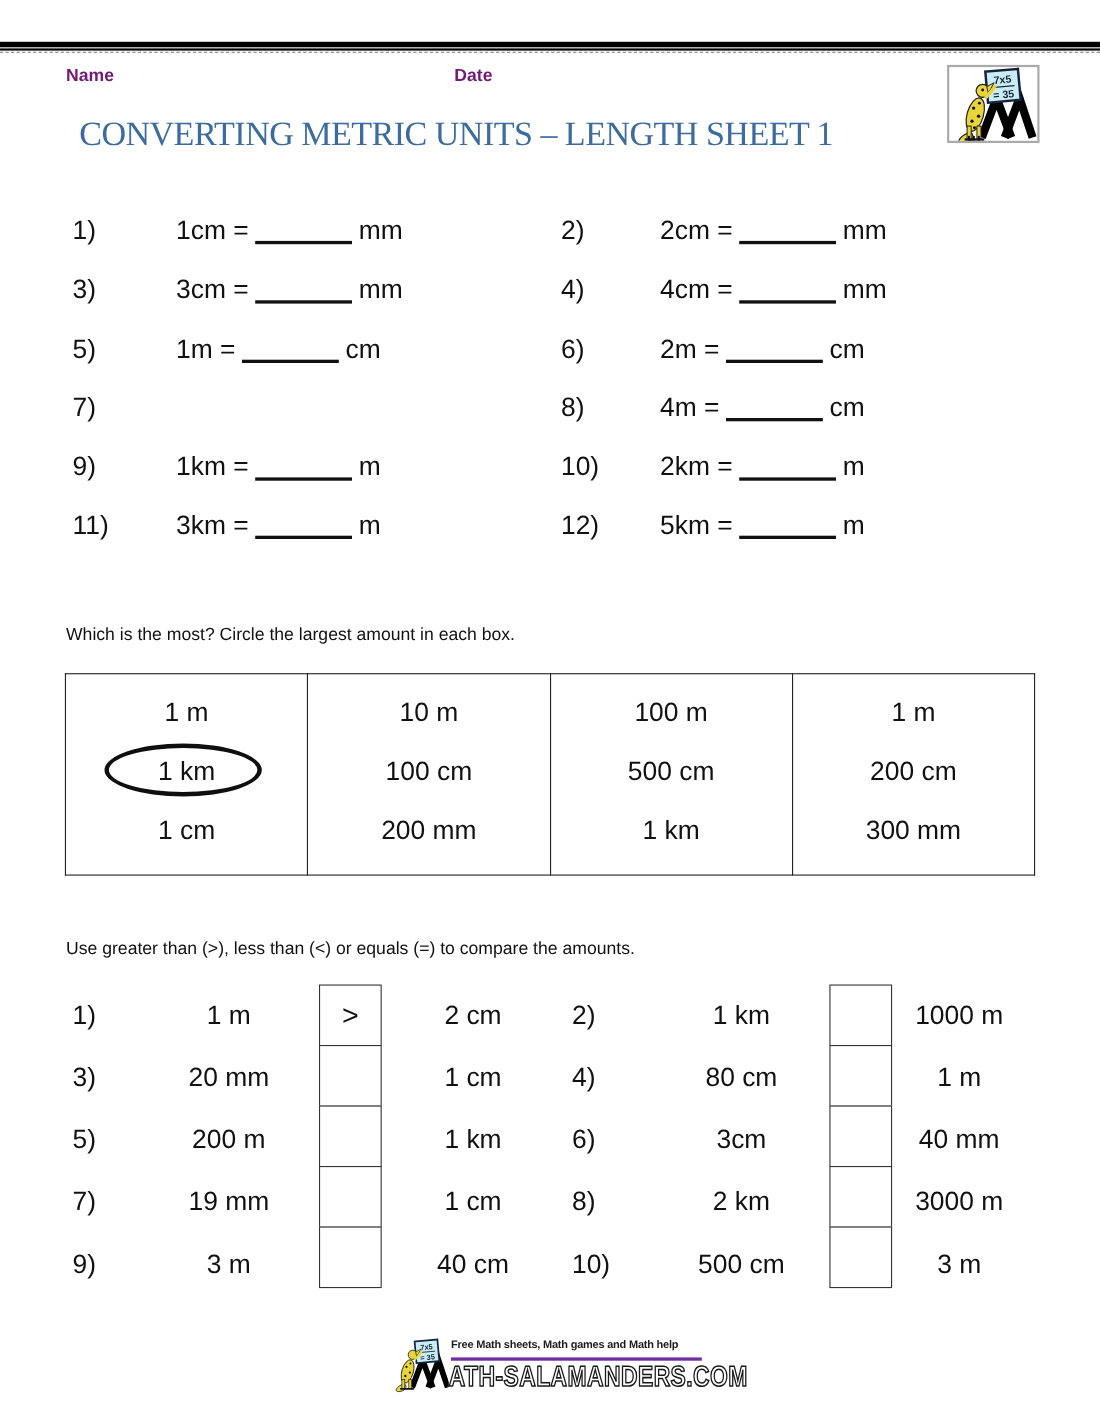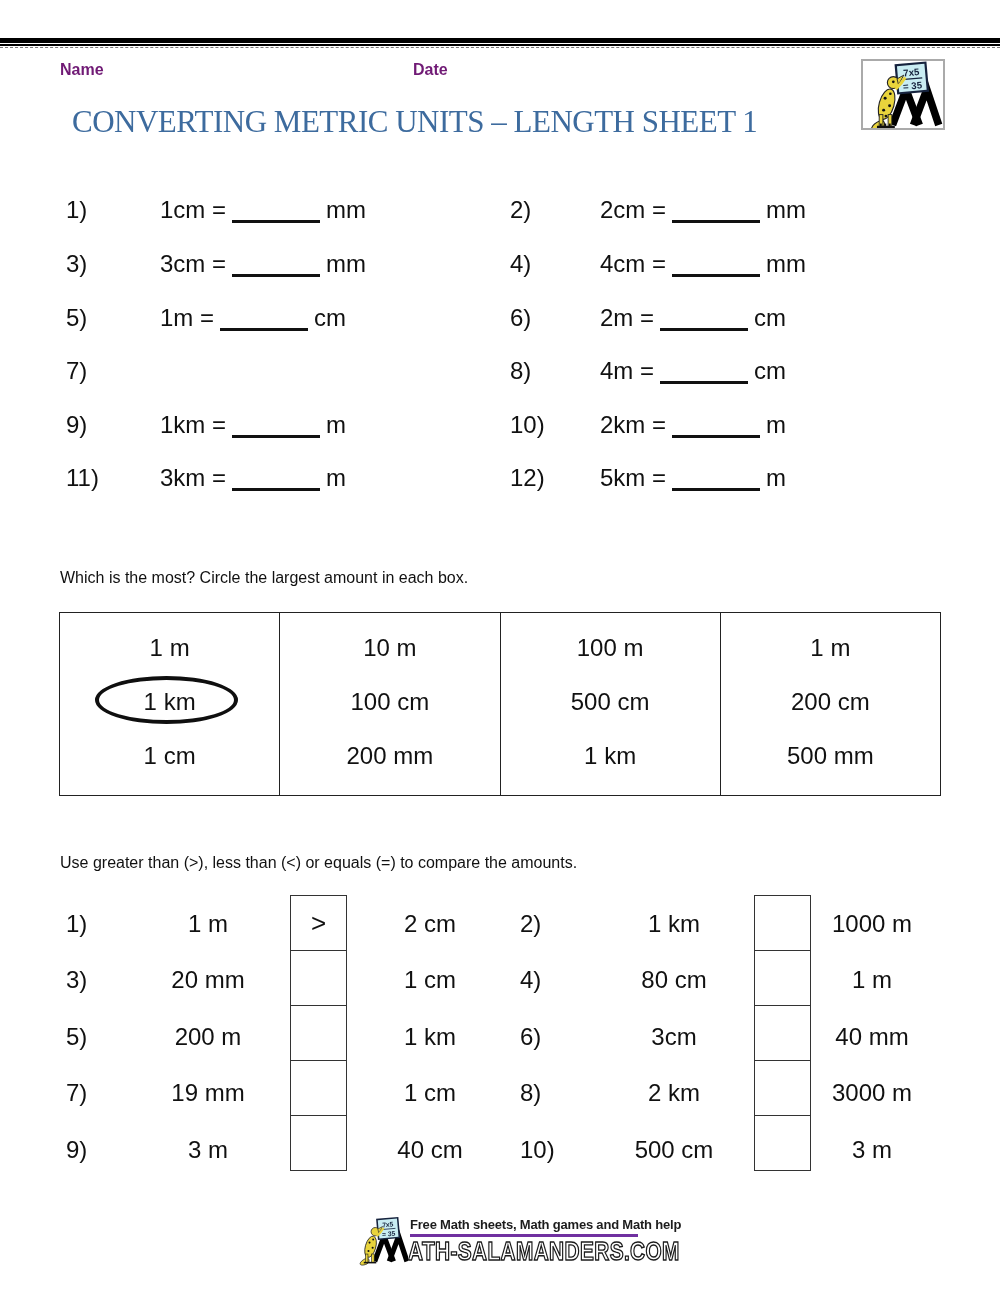--- a/index.html
+++ b/index.html
@@ -71,21 +71,21 @@
   .cmp-a1 { left:140px; width:136px; text-align:center; }
   .cmp-a2 { left:362px; width:136px; text-align:center; }
   .cmp-num-r { left:520px; width:60px; }
   .cmp-a3 { left:604px; width:140px; text-align:center; }
   .cmp-a4 { left:816px; width:112px; text-align:center; }
 
   
   .footer-logo { position:absolute; left:356px; top:1212px; }
   .footer-tagline {
     position:absolute; left:410px; top:1217px; width:240px;
-    font-size:13px; font-weight:bold; letter-spacing:-0.2px; color:#1c1c1c; white-space:nowrap;
+    font-size:10px; font-weight:bold; letter-spacing:-0.2px; color:#1c1c1c; white-space:nowrap;
   }
   .footer-underline { position:absolute; left:410px; top:1234px; width:228px; height:3px; background:#7030a0; }
   .wordmark {
     position:absolute; left:408px; top:1236px; white-space:nowrap;
     font-weight:800; font-size:26px; letter-spacing:0.5px; color:#fff;
     -webkit-text-stroke:1.4px #1a1a1a; text-shadow:0 0 1px #1a1a1a;
     transform:scaleX(0.8); transform-origin:left top; display:inline-block;
   }
   svg text { font-family:"Liberation Sans", sans-serif; }
 </style>
@@ -210,21 +210,21 @@
         <div class="opt">200 mm</div>
       </td>
       <td>
         <div class="opt">100 m</div>
         <div class="opt">500 cm</div>
         <div class="opt">1 km</div>
       </td>
       <td>
         <div class="opt">1 m</div>
         <div class="opt">200 cm</div>
-        <div class="opt">500 mm</div>
+        <div class="opt">300 mm</div>
       </td>
     </tr>
   </tbody>
     </table>
   <div class="example-circle"></div>
 
   <div id="instr-compare" class="instruction">Use greater than (&gt;), less than (&lt;) or equals (=) to compare the amounts.</div>
 
   <div id="strip-left" class="box-strip">
     <div class="abox">&gt;</div>

